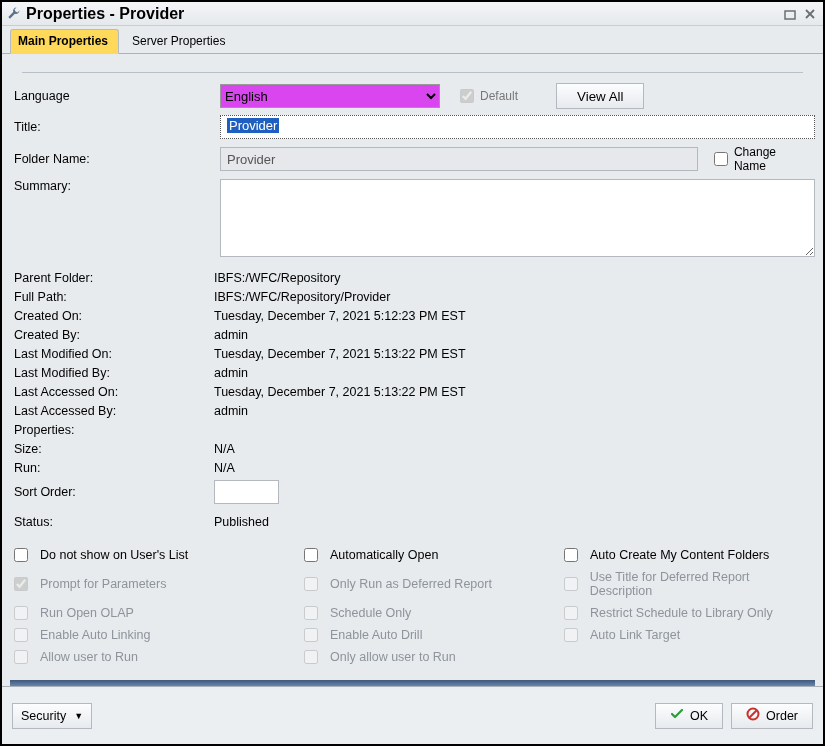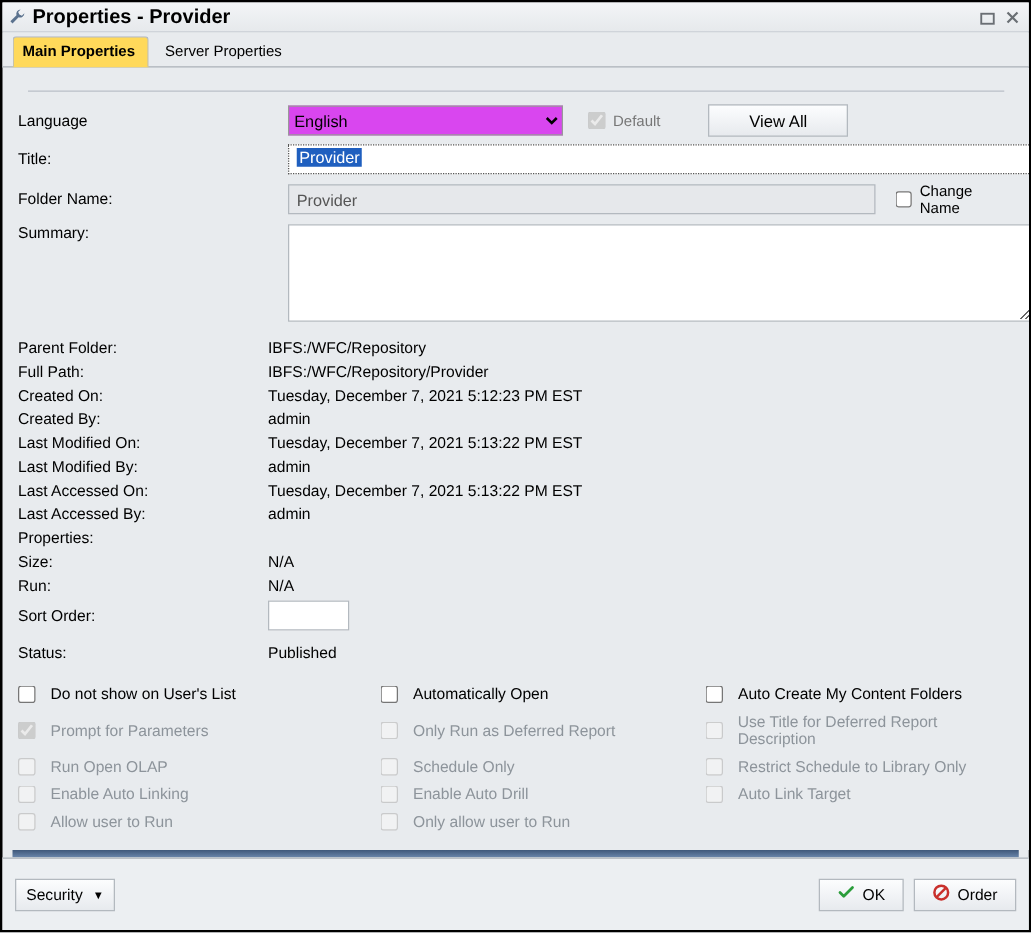--- a/index.html
+++ b/index.html
@@ -71,32 +71,32 @@
     flex: 1;
     overflow: auto;
     padding: 8px 12px 8px 12px;
     background: #e8ebee;
   }
   .row {
     display: grid;
     grid-template-columns: 200px 1fr;
     align-items: center;
     margin-bottom: 6px;
-    column-gap: 16px;
+    column-gap: 6px;
   }
   .row .lbl { font-size: 12.5px; }
   .row .fld { display: flex; align-items: center; gap: 8px; }
   .row-top { align-items: flex-start; }
   select.langsel {
     width: 220px; height: 24px; font-size: 13px;
     border: 1px solid #999; background: #d946ef;
   }
   .defwrap { display: inline-flex; align-items: center; gap: 6px; margin-left: 12px; color: #777; }
   .viewall {
-    margin-left: 30px; padding: 4px 32px; height: 26px;
+    margin-left: 30px; padding: 4px 20px; height: 26px;
     background: linear-gradient(#fcfdfe,#e7eaee);
     border: 1px solid #b3b9bf; cursor: pointer;
   }
   .title-input {
     width: 595px; height: 24px; padding: 2px 6px;
     border: 1px dotted #555; background: #fff; font-size: 13px;
   }
   .title-input .sel {
     background: #1f5fbf; color: #fff; padding: 0 2px;
   }

